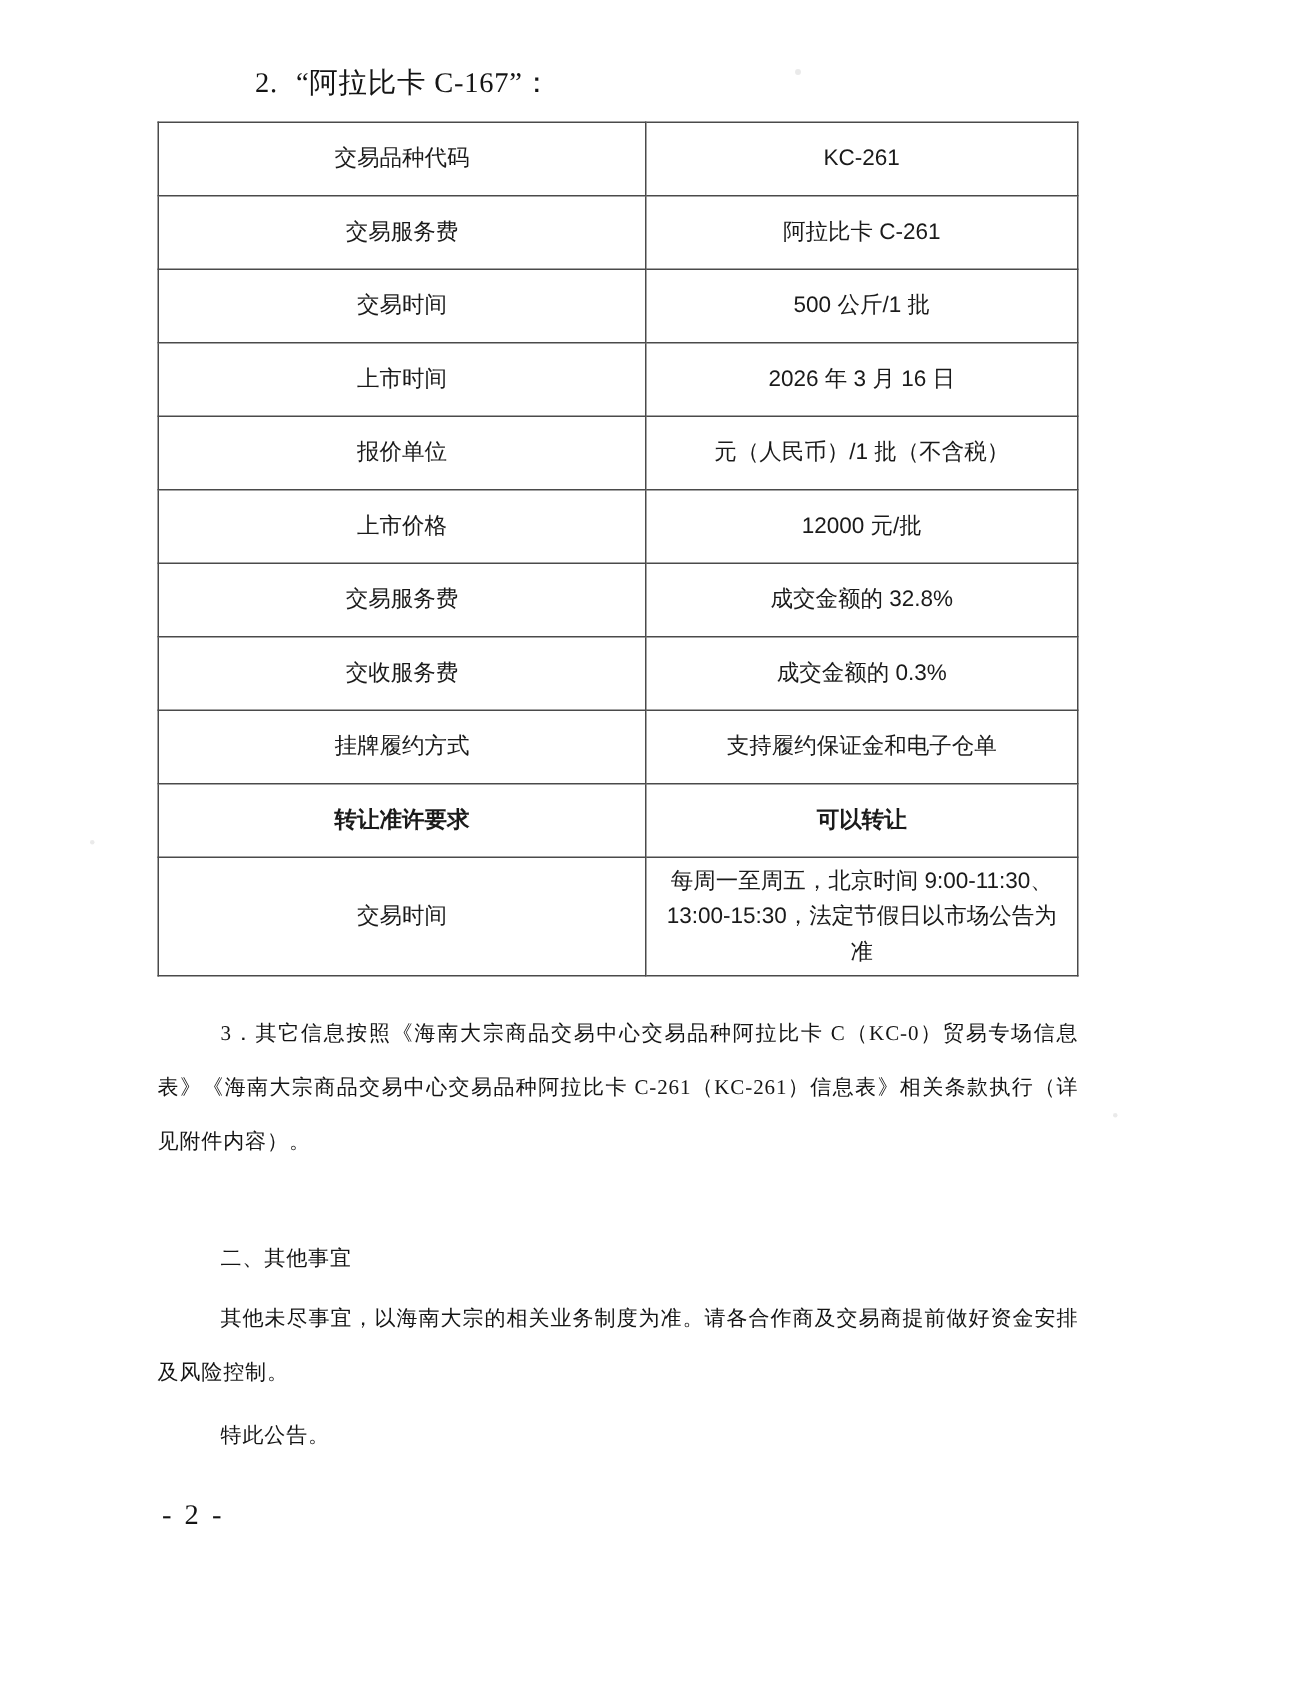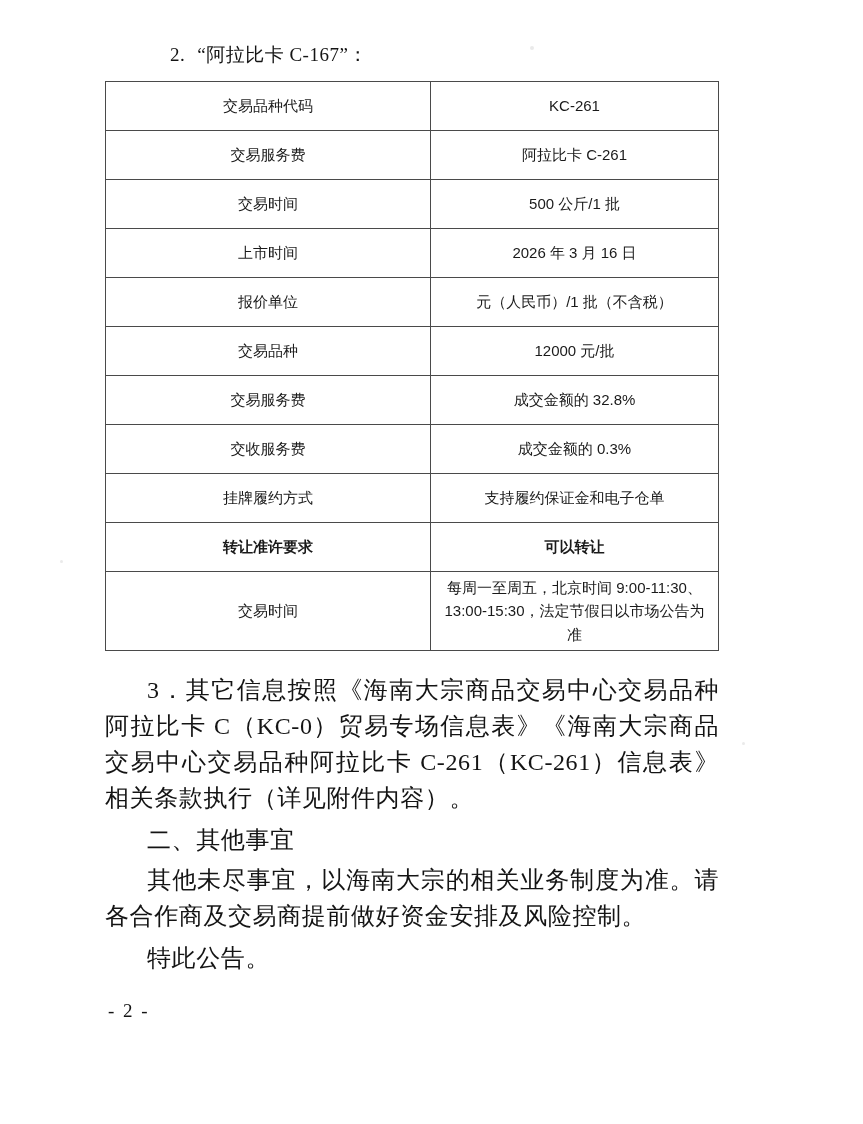--- a/index.html
+++ b/index.html
@@ -69,21 +69,21 @@
   .cell-two-line {
     display: block;
     white-space: pre-line;
   }
 
   
   .para {
     position: absolute;
     left: 105px;
     width: 614px;
-    font-size: 24px;
+    font-size: 14px;
     line-height: 36px;
     letter-spacing: 0.6px;
     color: #141414;
     text-align: justify;
   }
   .para .indent {
     display: inline-block;
     width: 42px;
   }
   .para-3 { top: 672px; }
@@ -134,21 +134,21 @@
       </tr>
       <tr>
         <td class="label">上市时间</td>
         <td class="value">2026 年 3 月 16 日</td>
       </tr>
       <tr>
         <td class="label">报价单位</td>
         <td class="value">元（人民币）/1 批（不含税）</td>
       </tr>
       <tr>
-        <td class="label">交易品种</td>
+        <td class="label">上市价格</td>
         <td class="value">12000 元/批</td>
       </tr>
       <tr>
         <td class="label">交易服务费</td>
         <td class="value">成交金额的 32.8%</td>
       </tr>
       <tr>
         <td class="label">交收服务费</td>
         <td class="value">成交金额的 0.3%</td>
       </tr>

